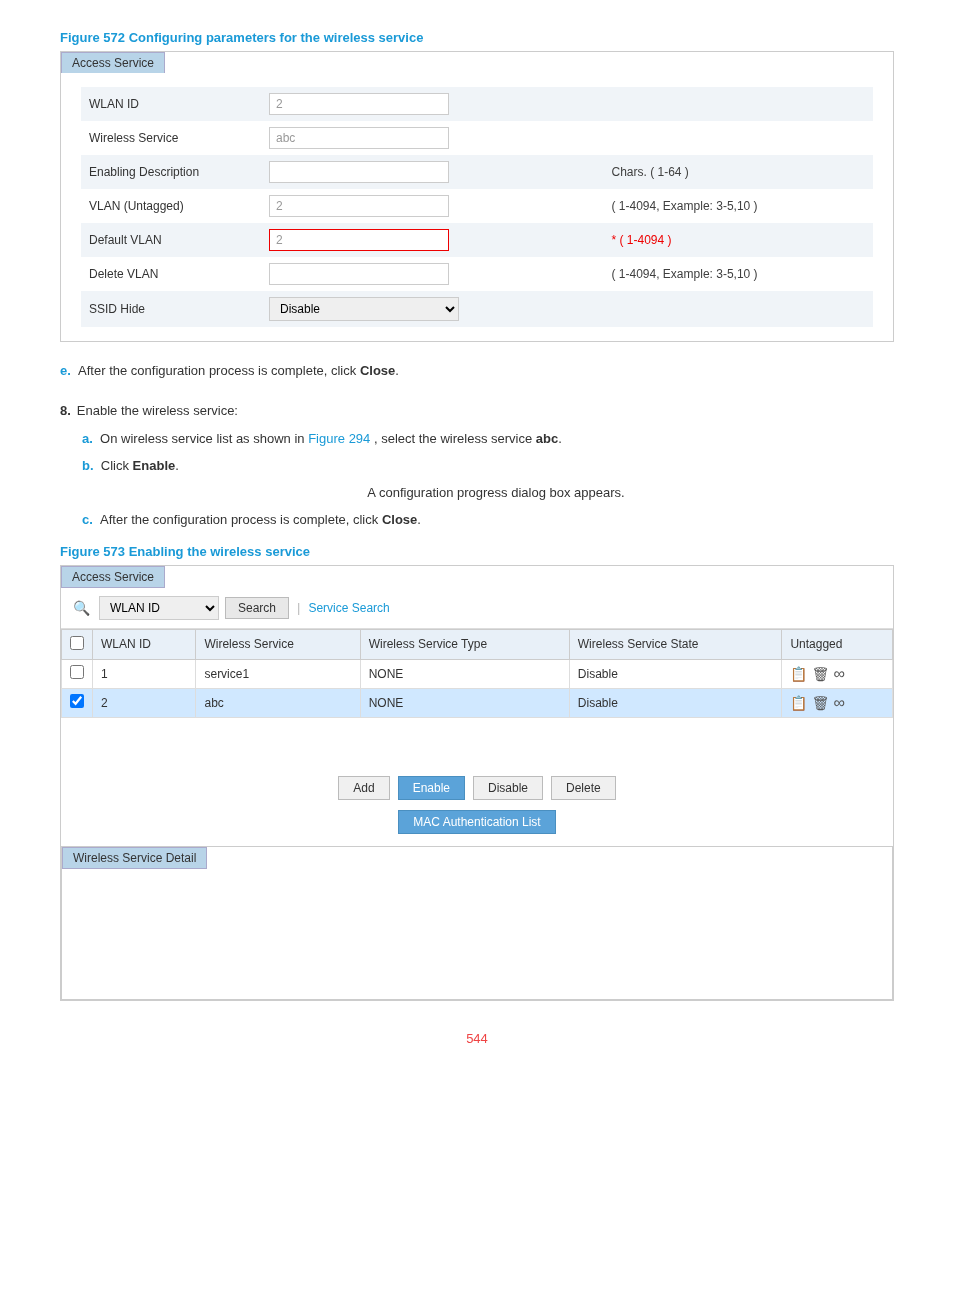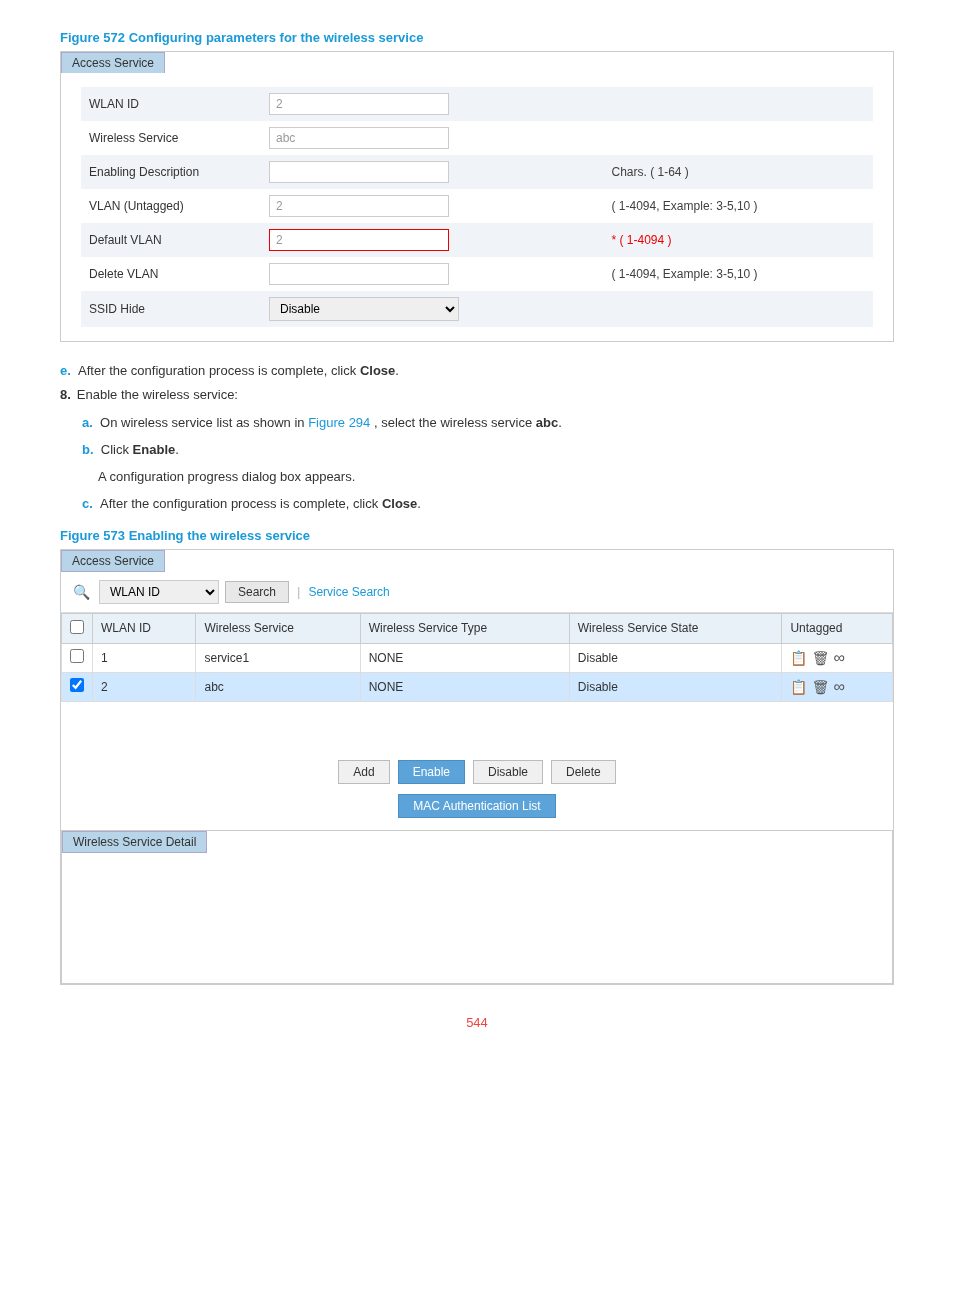--- a/index.html
+++ b/index.html
@@ -289,21 +289,21 @@
       <td class="label-cell">SSID Hide</td>
       <td class="input-cell"><select style="border:1px solid #ccc;padding:3px 6px;font-size:12px;width:190px;"><option>Disable</option></select></td>
       <td class="hint-cell" style=""></td>
     </tr>
         </tbody>
     </table>
   </div>
 </div>
 
 <div class="instructions">
-  <div style="margin-bottom:2px;">
+  <div style="margin-bottom:18px;">
     <span class="step-letter">e.</span>
     &nbsp;<span>After the configuration process is complete, click</span>
     <strong>Close</strong>.
   </div>
 
   <div style="display:flex; gap:6px; margin-bottom:6px;">
     <span class="step-num">8.</span>
     <span>Enable the wireless service:</span>
   </div>
 
@@ -313,21 +313,21 @@
       &nbsp;<span>On wireless service list as shown in</span>
       <a class="fig-link">Figure 294</a>
       <span>, select the wireless service</span>
       <strong>abc</strong>.
     </div>
     <div style="margin-bottom:5px;">
       <span class="step-letter">b.</span>
       &nbsp;<span>Click</span>
       <strong>Enable</strong>.
     </div>
-    <div style="margin-left:16px; margin-bottom:5px;">
+    <div style="margin-left:16px; margin-bottom:5px;text-align:center;">
       <span>A configuration progress dialog box appears.</span>
     </div>
     <div style="margin-bottom:5px;">
       <span class="step-letter">c.</span>
       &nbsp;<span>After the configuration process is complete, click</span>
       <strong>Close</strong>.
     </div>
   </div>
 </div>
 

